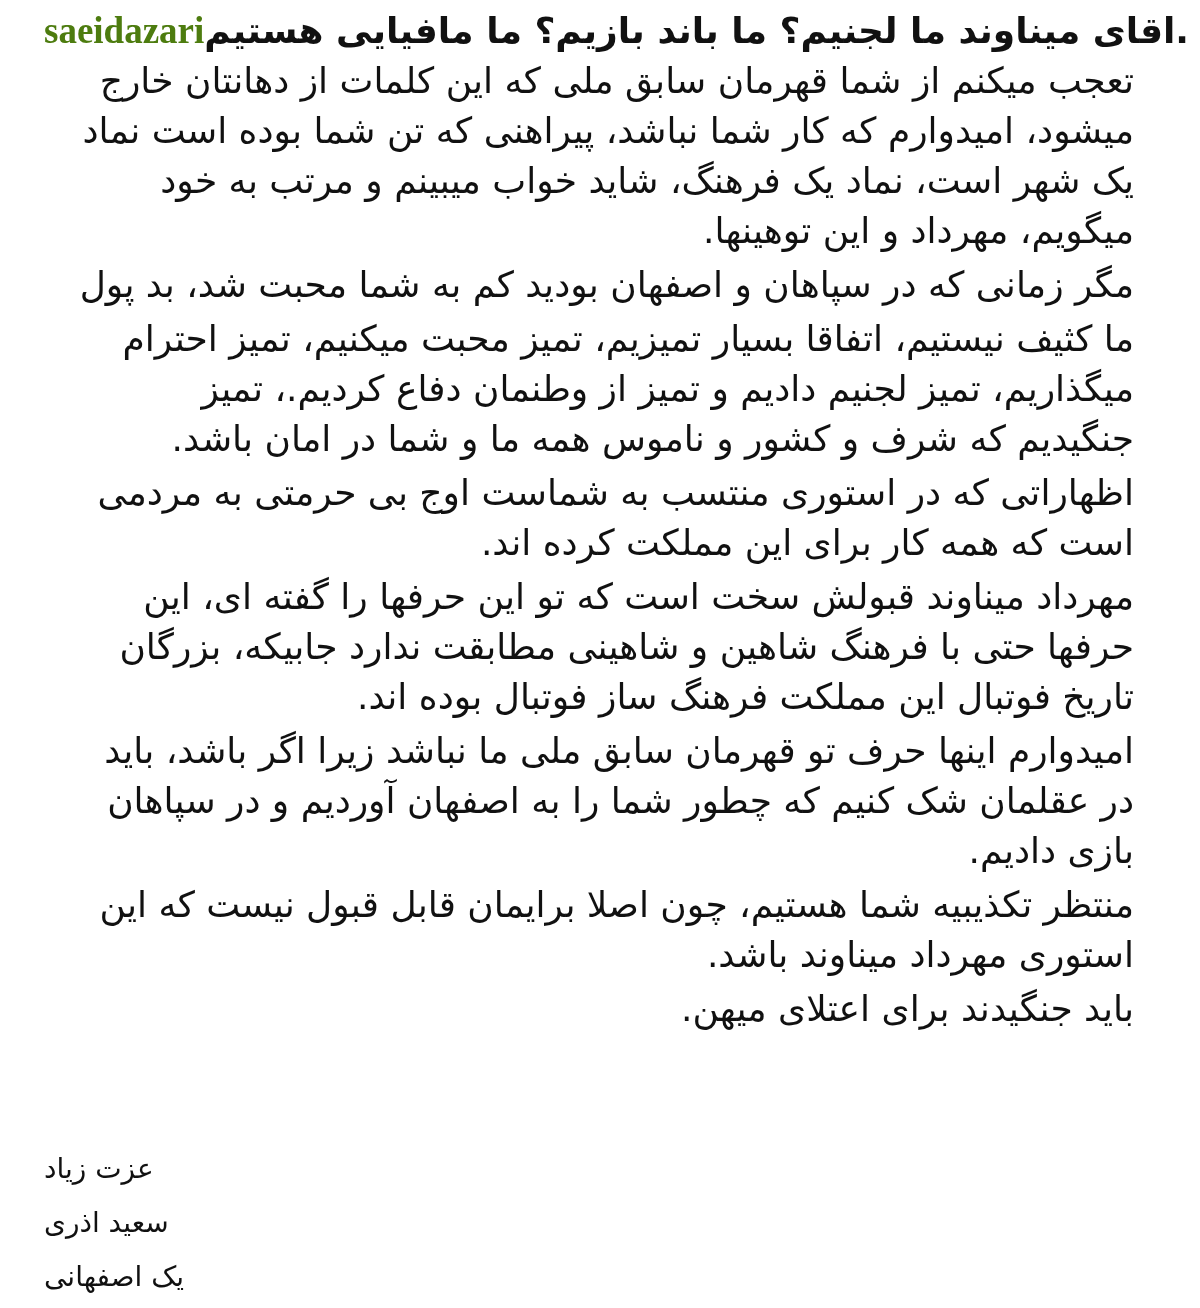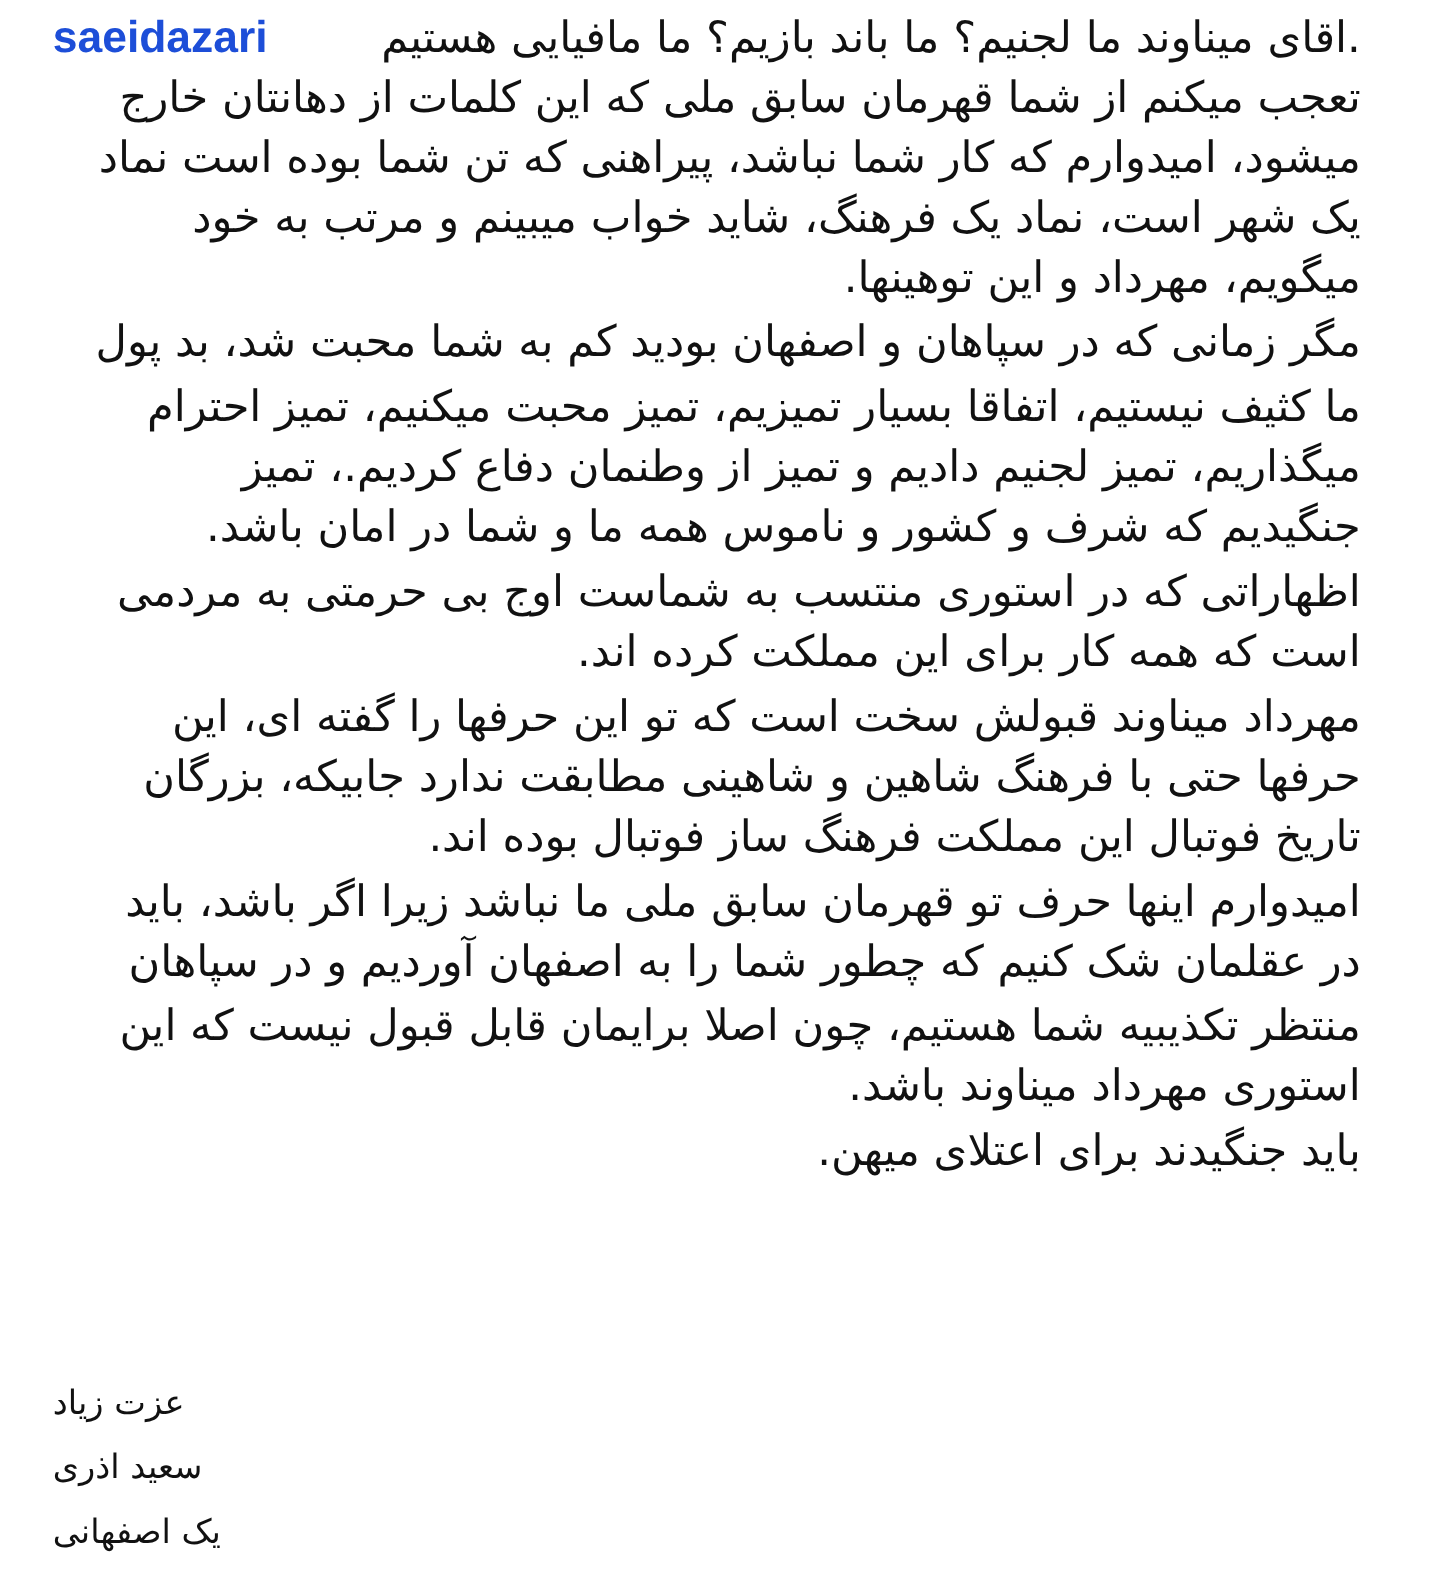--- a/index.html
+++ b/index.html
@@ -26,36 +26,37 @@
       line-height: 50px;
     }
     .para {
       margin: 0 0 4px 0;
     }
     .line {
       display: block;
       white-space: nowrap;
     }
     .username {
-      font-family: Liberation Sans, sans-serif;
+      font-family: Liberation Serif, serif;
       font-weight: bold;
       font-size: 37px;
       direction: ltr;
       unicode-bidi: isolate;
-      color: #1d4ed8;
+      color: #4d7c0f;
     }
     .first-line {
       display: flex;
       direction: ltr;
       justify-content: space-between;
       align-items: baseline;
     }
     .first-line .rtl-text {
       direction: rtl;
       unicode-bidi: isolate;
+      font-weight: bold;
     }
     .signature {
       position: absolute;
       left: 44px;
       top: 1142px;
       direction: rtl;
       text-align: left;
       font-size: 28px;
       line-height: 54px;
     }
@@ -97,20 +98,21 @@
 
   <div class="para">
     <span class="line">مهرداد میناوند قبولش سخت است که تو این حرفها را گفته ای، این</span>
     <span class="line">حرفها حتی با فرهنگ شاهین و شاهینی مطابقت ندارد جابیکه، بزرگان</span>
     <span class="line">تاریخ فوتبال این مملکت فرهنگ ساز فوتبال بوده اند.</span>
   </div>
 
   <div class="para">
     <span class="line">امیدوارم اینها حرف تو قهرمان سابق ملی ما نباشد  زیرا اگر باشد، باید</span>
     <span class="line">در عقلمان شک کنیم که چطور شما را به اصفهان آوردیم و در سپاهان</span>
+    <span class="line">بازی دادیم.</span>
   </div>
 
   <div class="para">
     <span class="line">منتظر تکذیبیه شما هستیم، چون اصلا برایمان قابل قبول نیست که این</span>
     <span class="line">استوری مهرداد میناوند باشد.</span>
   </div>
 
   <div class="para">
     <span class="line">باید جنگیدند برای اعتلای میهن.</span>
   </div>

